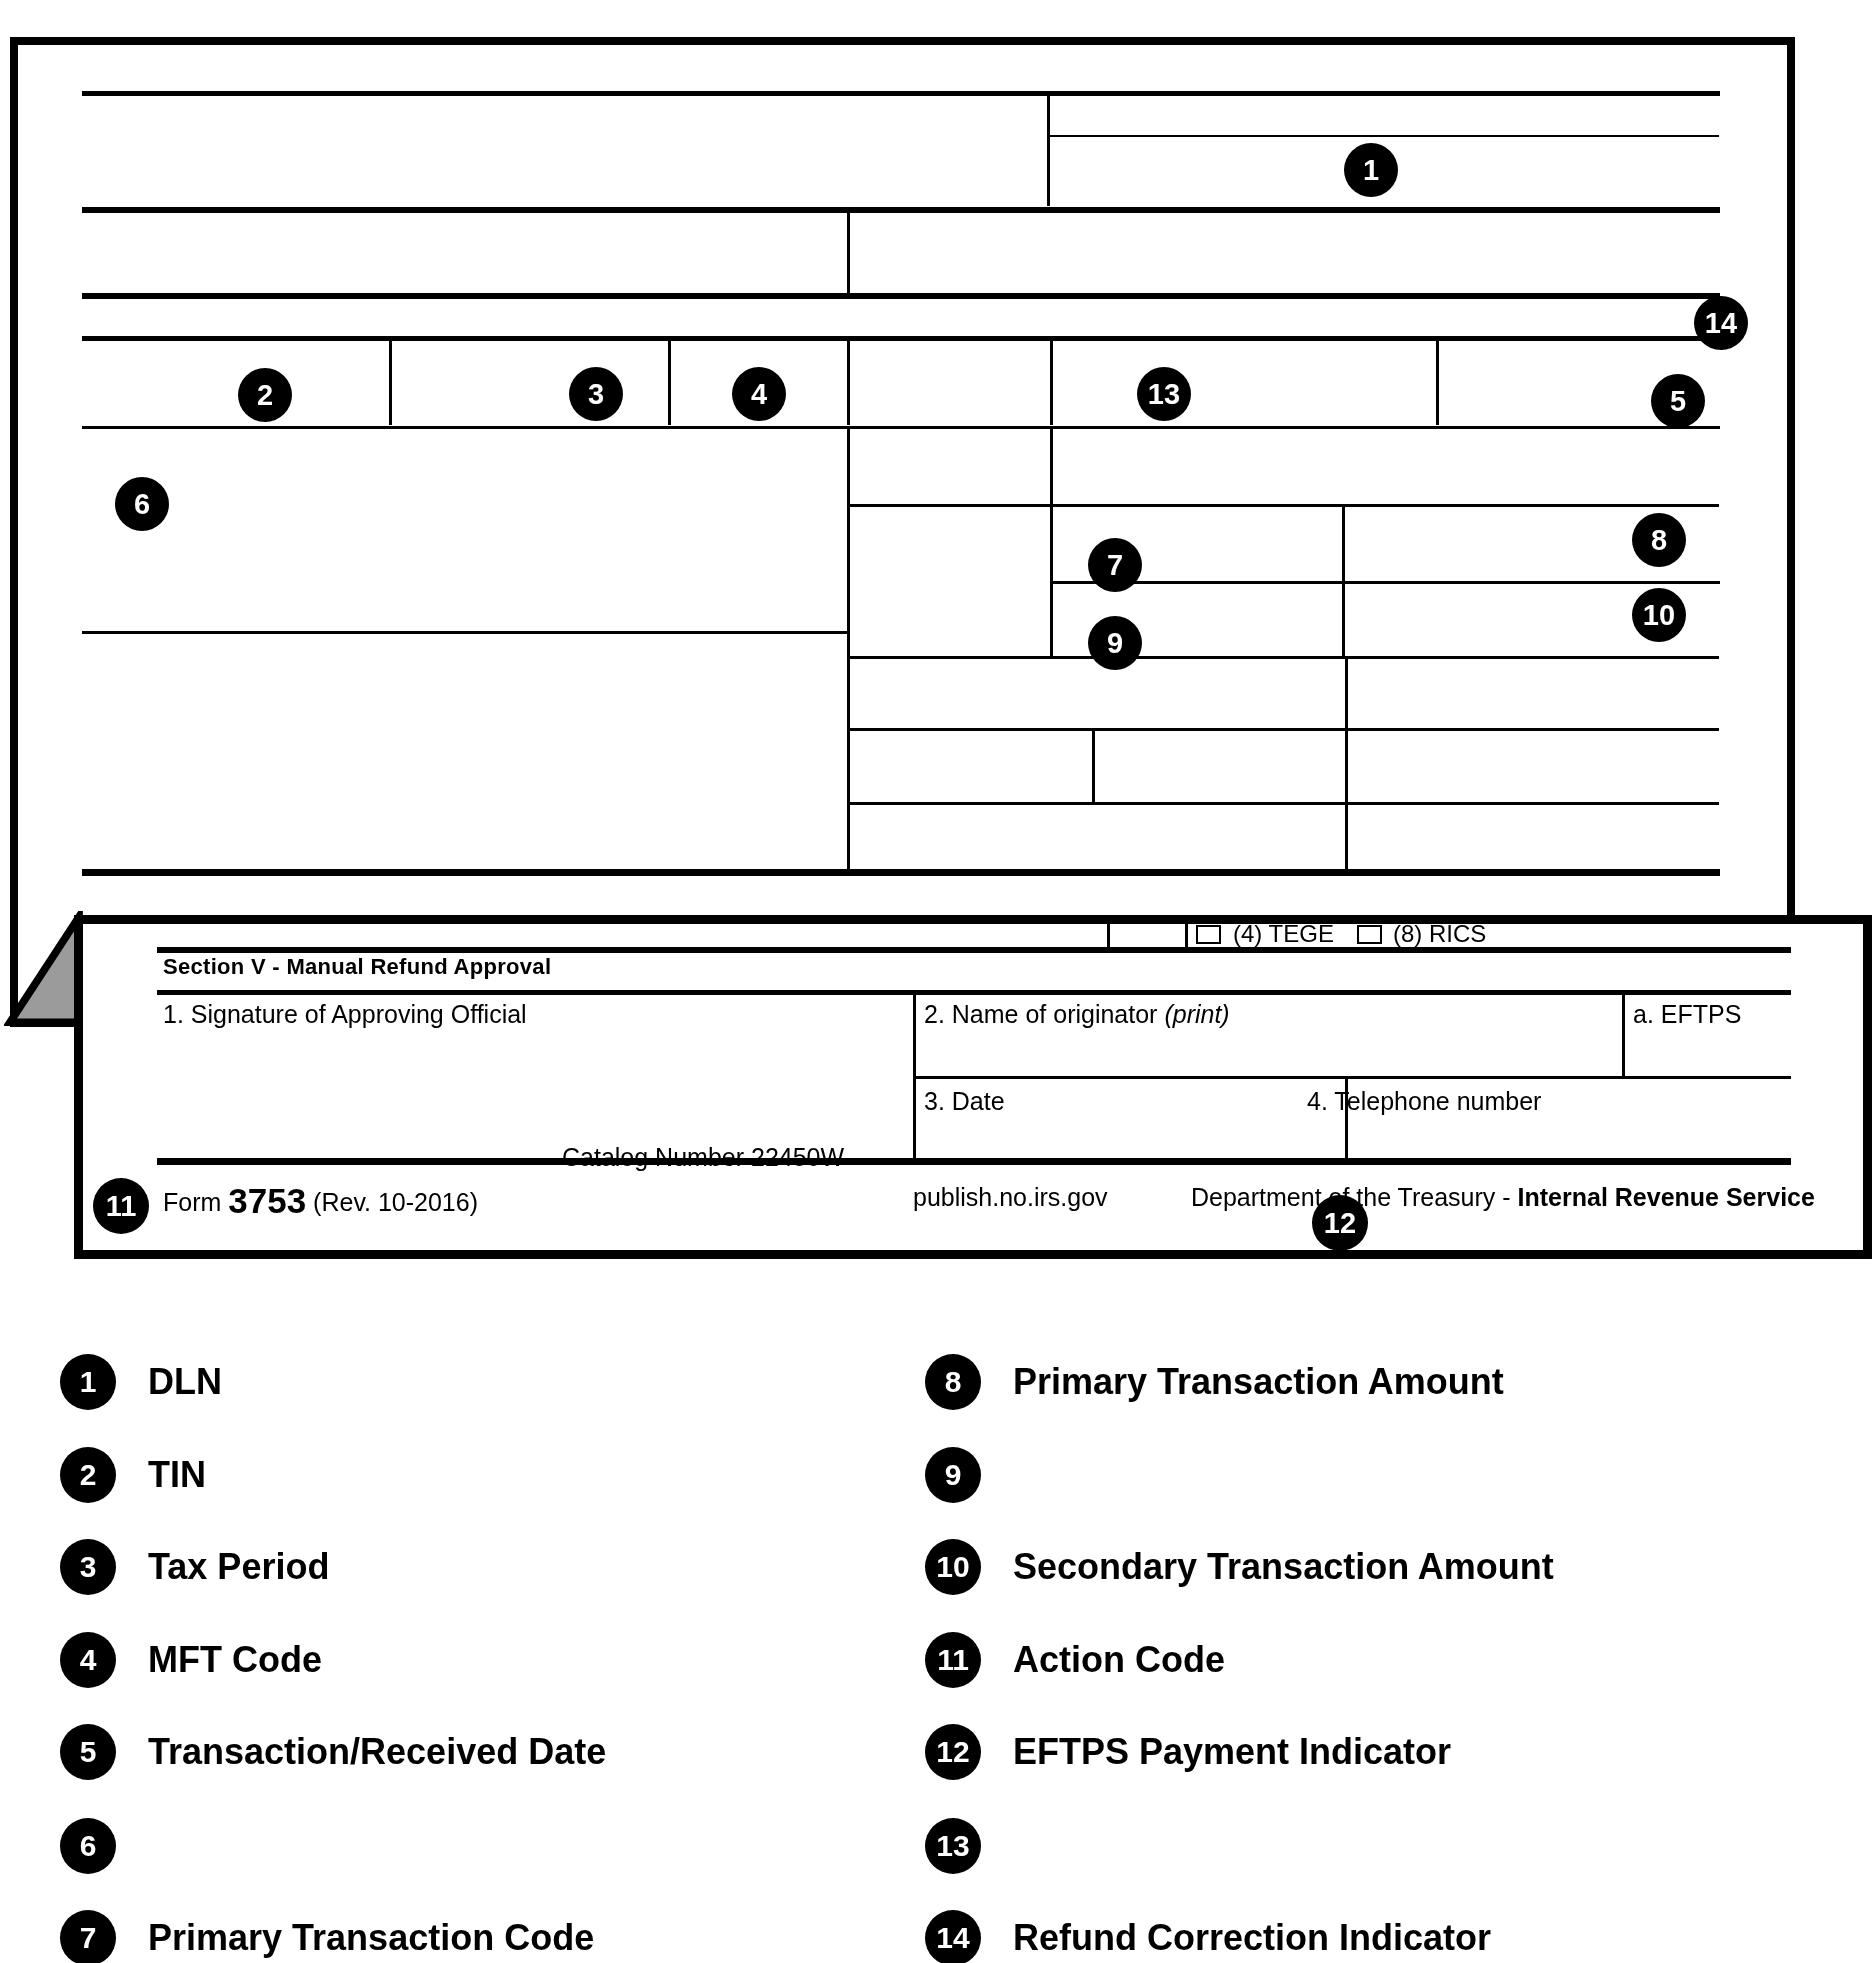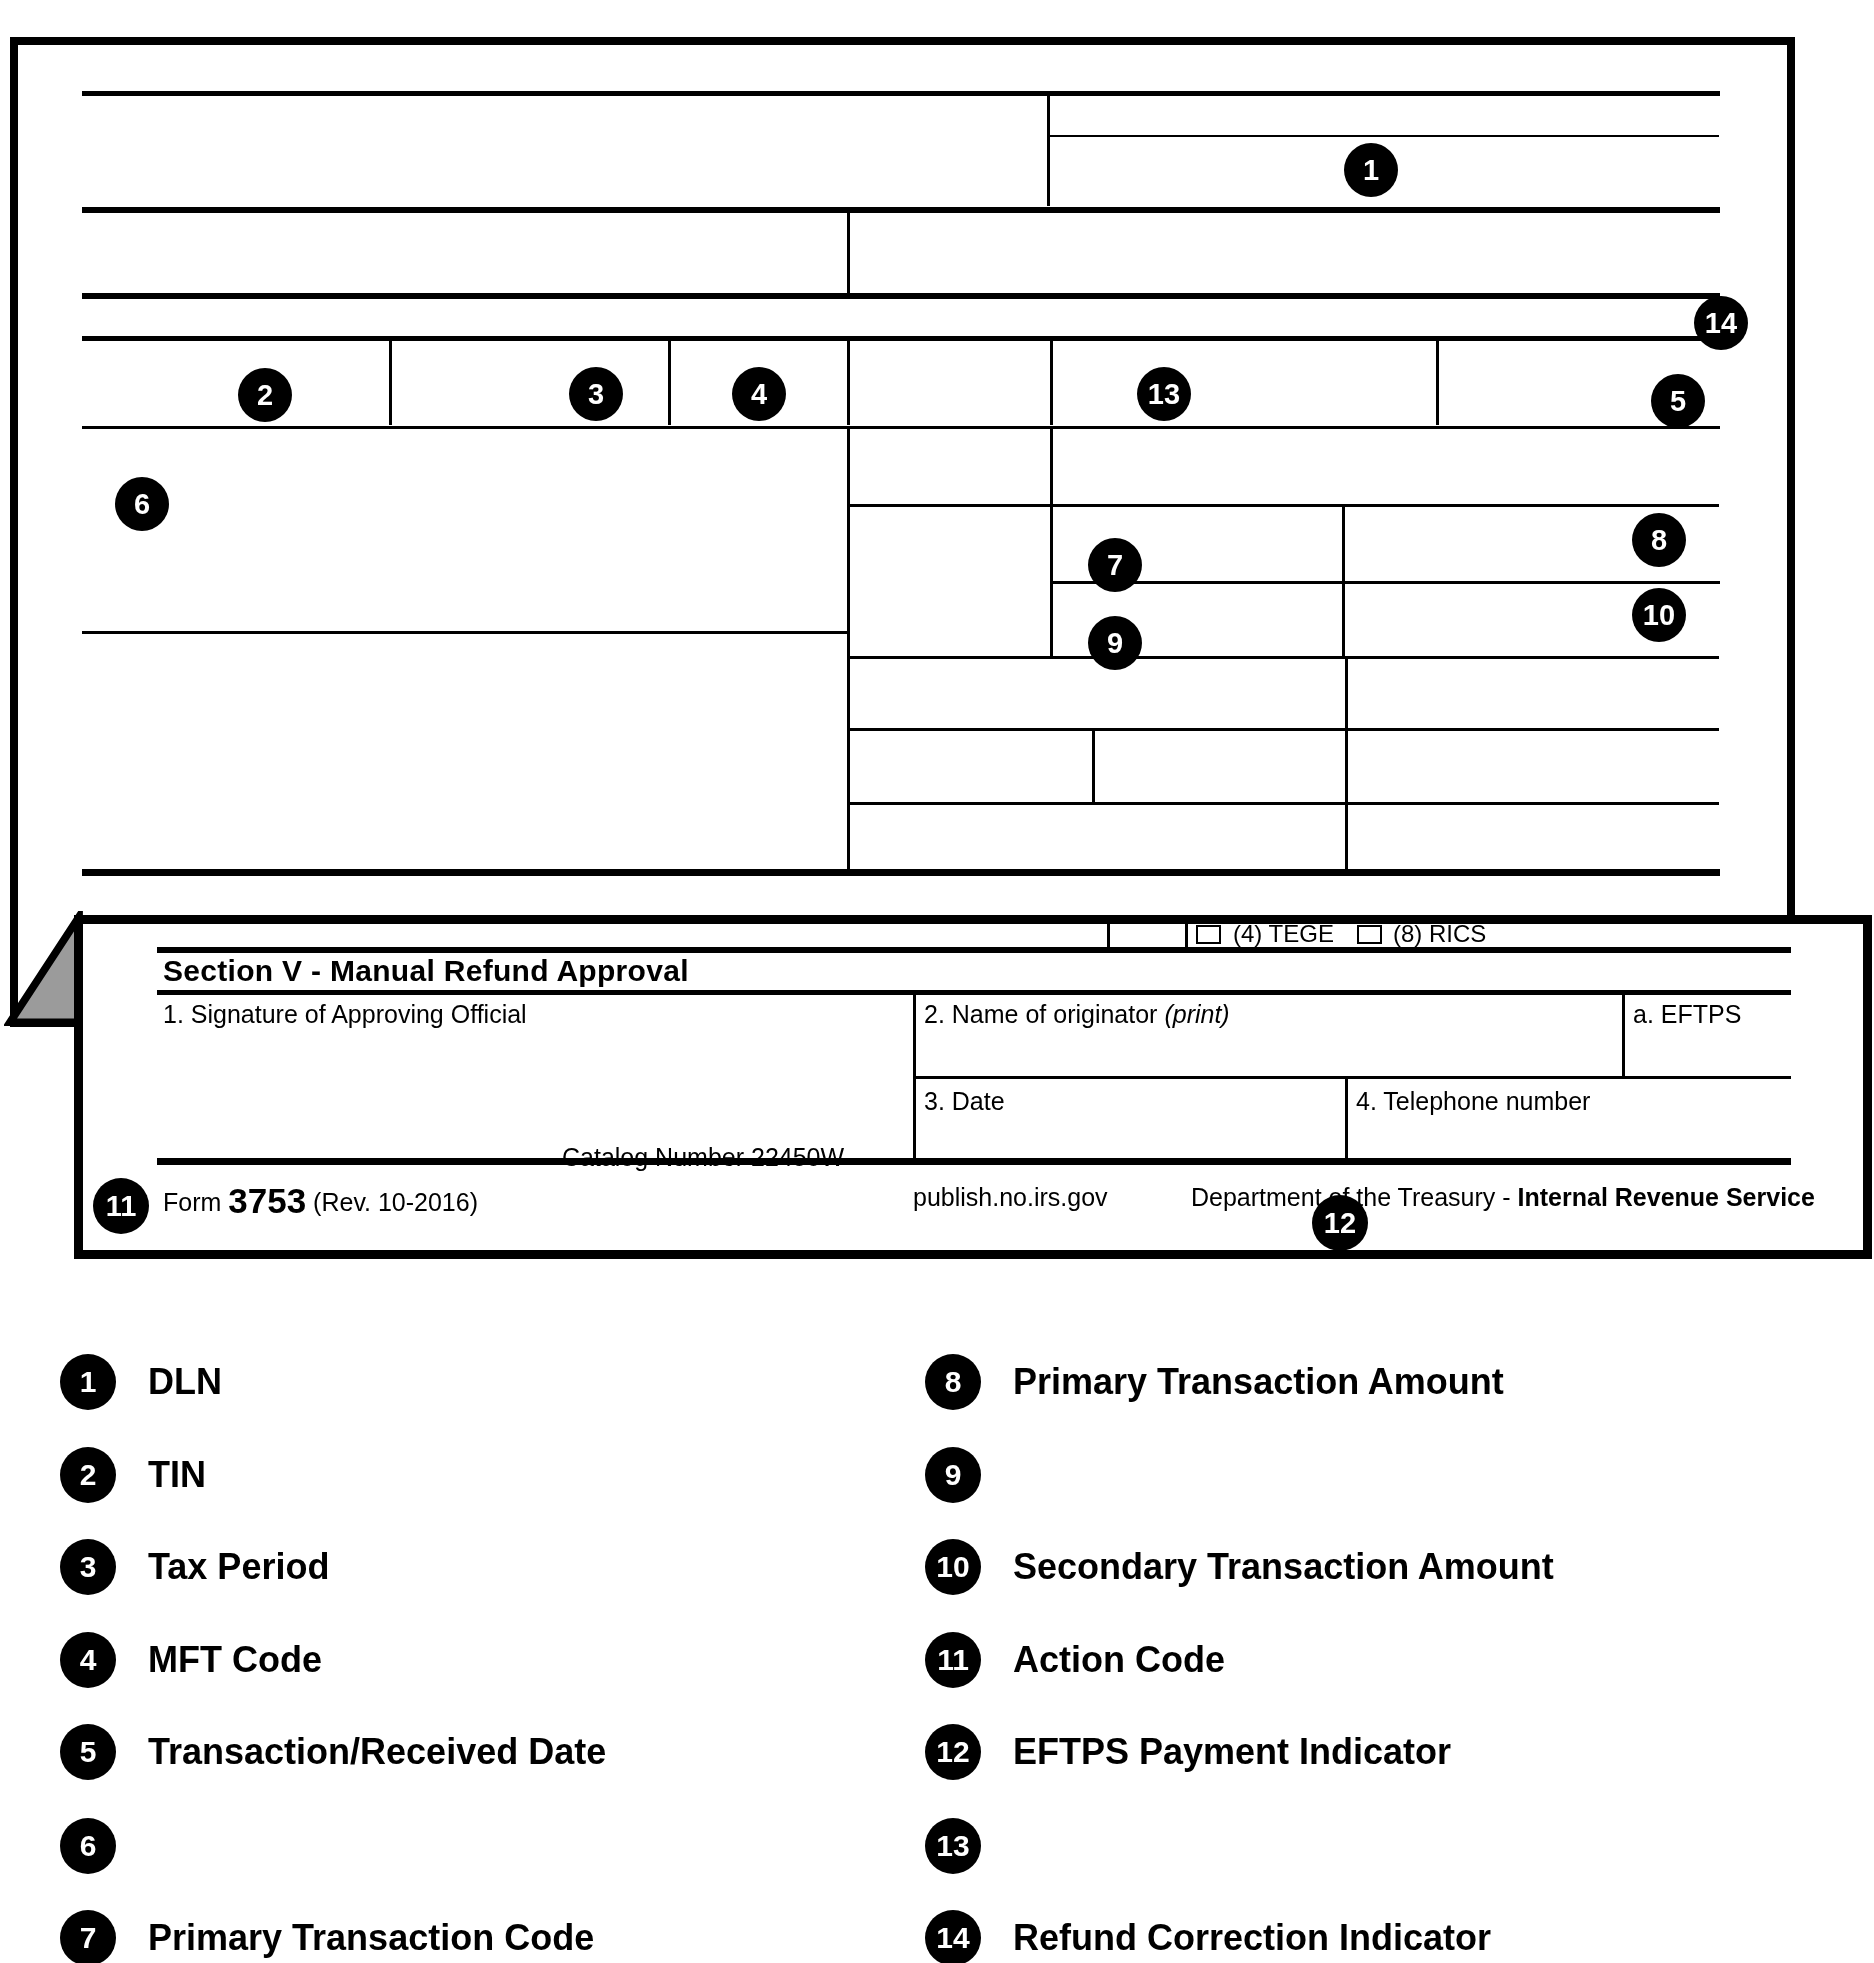--- a/index.html
+++ b/index.html
@@ -3,21 +3,21 @@
 <meta charset="utf-8">
 <style>
   html,body{margin:0;padding:0;background:#fff;}
   #page{position:relative;width:1874px;height:1964px;background:#ffffff;
         font-family:"Liberation Sans",sans-serif;color:#000;overflow:hidden;}
   .sheet{position:absolute;background:#ffffff;border:8.6px solid #000;box-sizing:border-box;}
   #sheet2{border-width:9.6px;}
   .rule,.vline{position:absolute;background:#000;}
   .lbl{position:absolute;font-size:25px;line-height:1.22;white-space:pre;}
   .lbl i{font-style:italic;}
-  .sechead{position:absolute;font-size:30px;font-weight:bold;letter-spacing:0.3px;white-space:pre;}
+  .sechead{position:absolute;font-size:22px;font-weight:bold;letter-spacing:0.3px;white-space:pre;}
   .sechead i{font-style:italic;}
   .title{position:absolute;font-size:46px;font-weight:bold;letter-spacing:-1px;white-space:pre;}
   .serifval{position:absolute;font-family:"Liberation Serif",serif;font-size:31px;white-space:pre;}
   .callout{position:absolute;width:54px;height:54px;border-radius:50%;background:#000;color:#fff;
            display:flex;align-items:center;justify-content:center;font-size:29px;font-weight:bold;z-index:9;}
   .center{text-align:center;}
   .bold{font-weight:bold;}
   .checkbox{position:absolute;width:25px;height:19px;border:2.9px solid #000;background:#fff;box-sizing:border-box;}
   .legend-row{position:absolute;display:flex;align-items:center;gap:32px;height:56px;}
   .legend-circle{width:56px;height:56px;border-radius:50%;background:#000;color:#fff;flex:none;
@@ -118,21 +118,21 @@
   <div class="vline" style="left:913px;top:990px;width:2.9px;height:168px;z-index:7;"></div>
   <div class="vline" style="left:1622px;top:990px;width:2.9px;height:86px;z-index:7;"></div>
   <div class="rule" style="left:913px;top:1076px;width:878px;height:2.9px;z-index:7;"></div>
   <div class="vline" style="left:1345px;top:1076px;width:2.9px;height:82px;z-index:7;"></div>
   <div class="rule" style="left:157px;top:1158px;width:1634px;height:6.7px;z-index:7;"></div>
 
   <div class="lbl" style="left:163px;top:999px;z-index:7;">1. Signature of Approving Official</div>
   <div class="lbl" style="left:924px;top:999px;z-index:7;"><span>2. Name of originator </span><i>(print)</i></div>
   <div class="lbl" style="left:1633px;top:999px;z-index:7;">a. EFTPS</div>
   <div class="lbl" style="left:924px;top:1086px;z-index:7;">3. Date</div>
-  <div class="lbl" style="left:1356px;top:1086px;z-index:7;">4. Telephone number</div>
+  <div class="lbl" style="left:1307px;top:1086px;z-index:7;">4. Telephone number</div>
 
   <div class="lbl" style="left:163px;top:1178px;z-index:7;"><span>Form </span><span style="font-size:35px;font-weight:bold;position:relative;top:1.9px;">3753</span><span> (Rev. 10-2016)</span></div>
   <div class="lbl" style="left:562px;top:1142px;z-index:7;">Catalog Number 22450W</div>
   <div class="lbl" style="left:913px;top:1182px;z-index:7;">publish.no.irs.gov</div>
   <div class="lbl" style="left:1191px;top:1182px;width:598px;text-align:right;z-index:7;"><span>Department of the Treasury - </span><span class="bold">Internal Revenue Service</span></div>
 
   <div class="callout" style="left:1344px;top:143px;">1</div>
   <div class="callout" style="left:238px;top:368px;">2</div>
   <div class="callout" style="left:569px;top:367px;">3</div>
   <div class="callout" style="left:732px;top:367px;">4</div>

